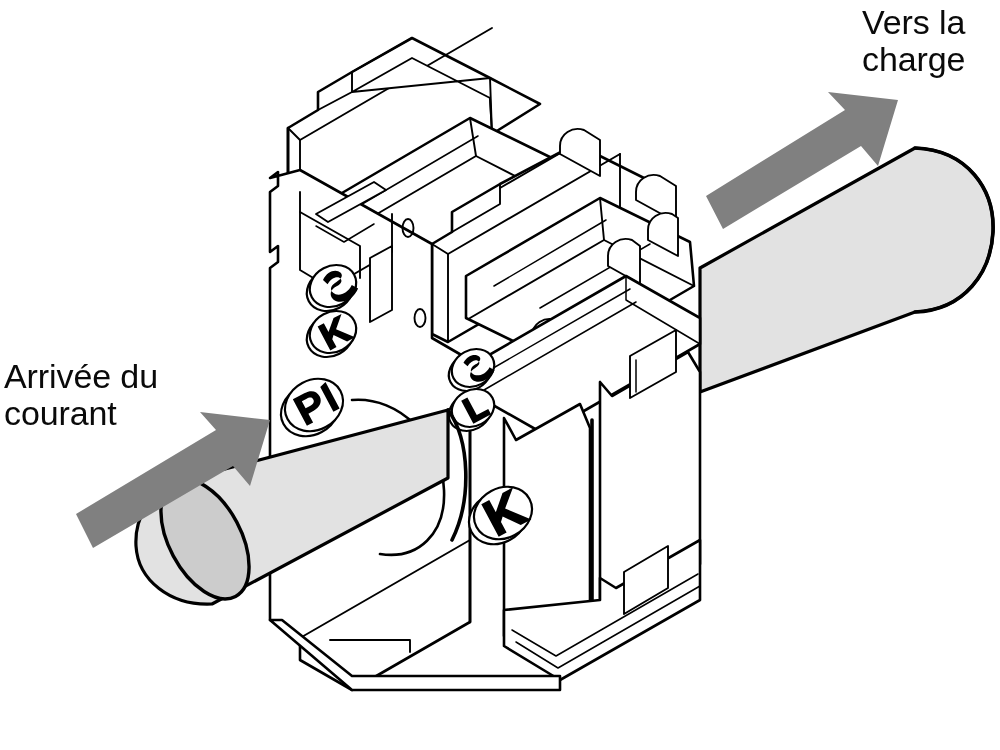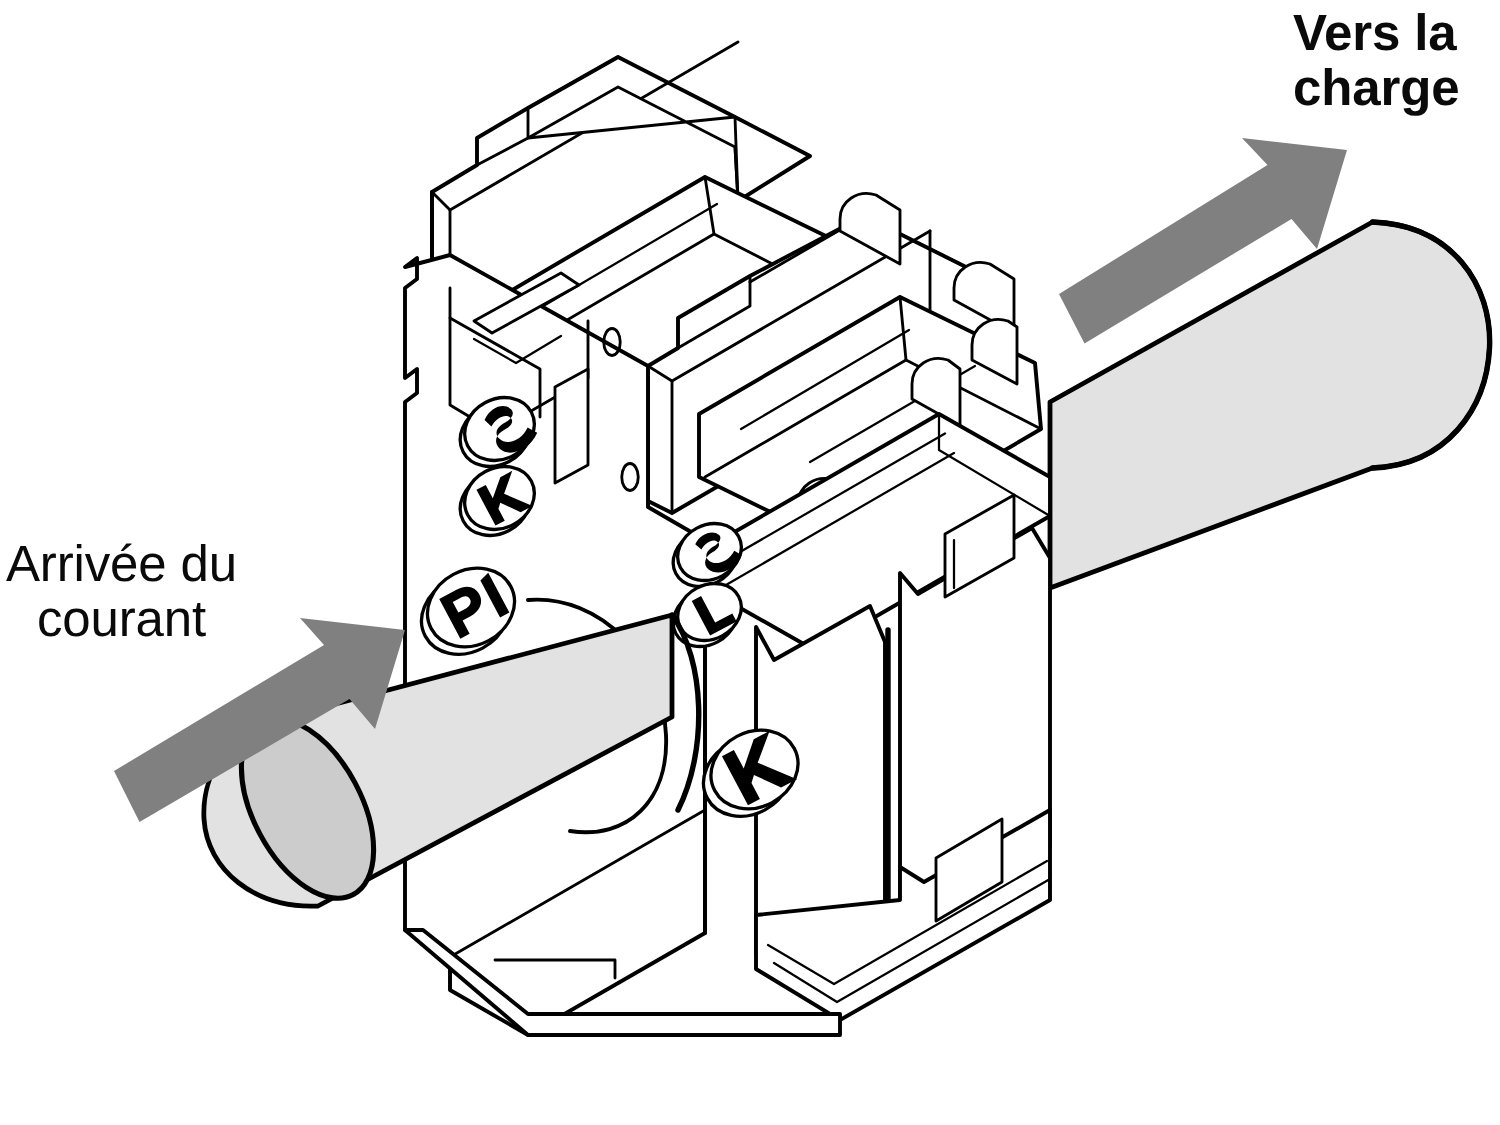--- a/index.html
+++ b/index.html
@@ -15,22 +15,22 @@
   .lbl{
     position:absolute;
     font-family:"Liberation Sans", sans-serif;
     font-size:34px;
     line-height:1.08;
     font-weight:400;
     color:#0a0a0a;
     white-space:pre;
     letter-spacing:-0.1px;
   }
-  #label-incoming{left:4px;top:358px;text-align:center;}
-  #label-outgoing{left:862px;top:4px;text-align:left;font-weight:bold;}
+  #label-incoming{left:4px;top:358px;text-align:left;}
+  #label-outgoing{left:862px;top:4px;text-align:left;}
 </style>
 </head>
 <body>
 
 <div id="stage">
 
   <svg class="scene" viewBox="0 0 1000 750" xmlns="http://www.w3.org/2000/svg">
 
     <defs>
       <style>

